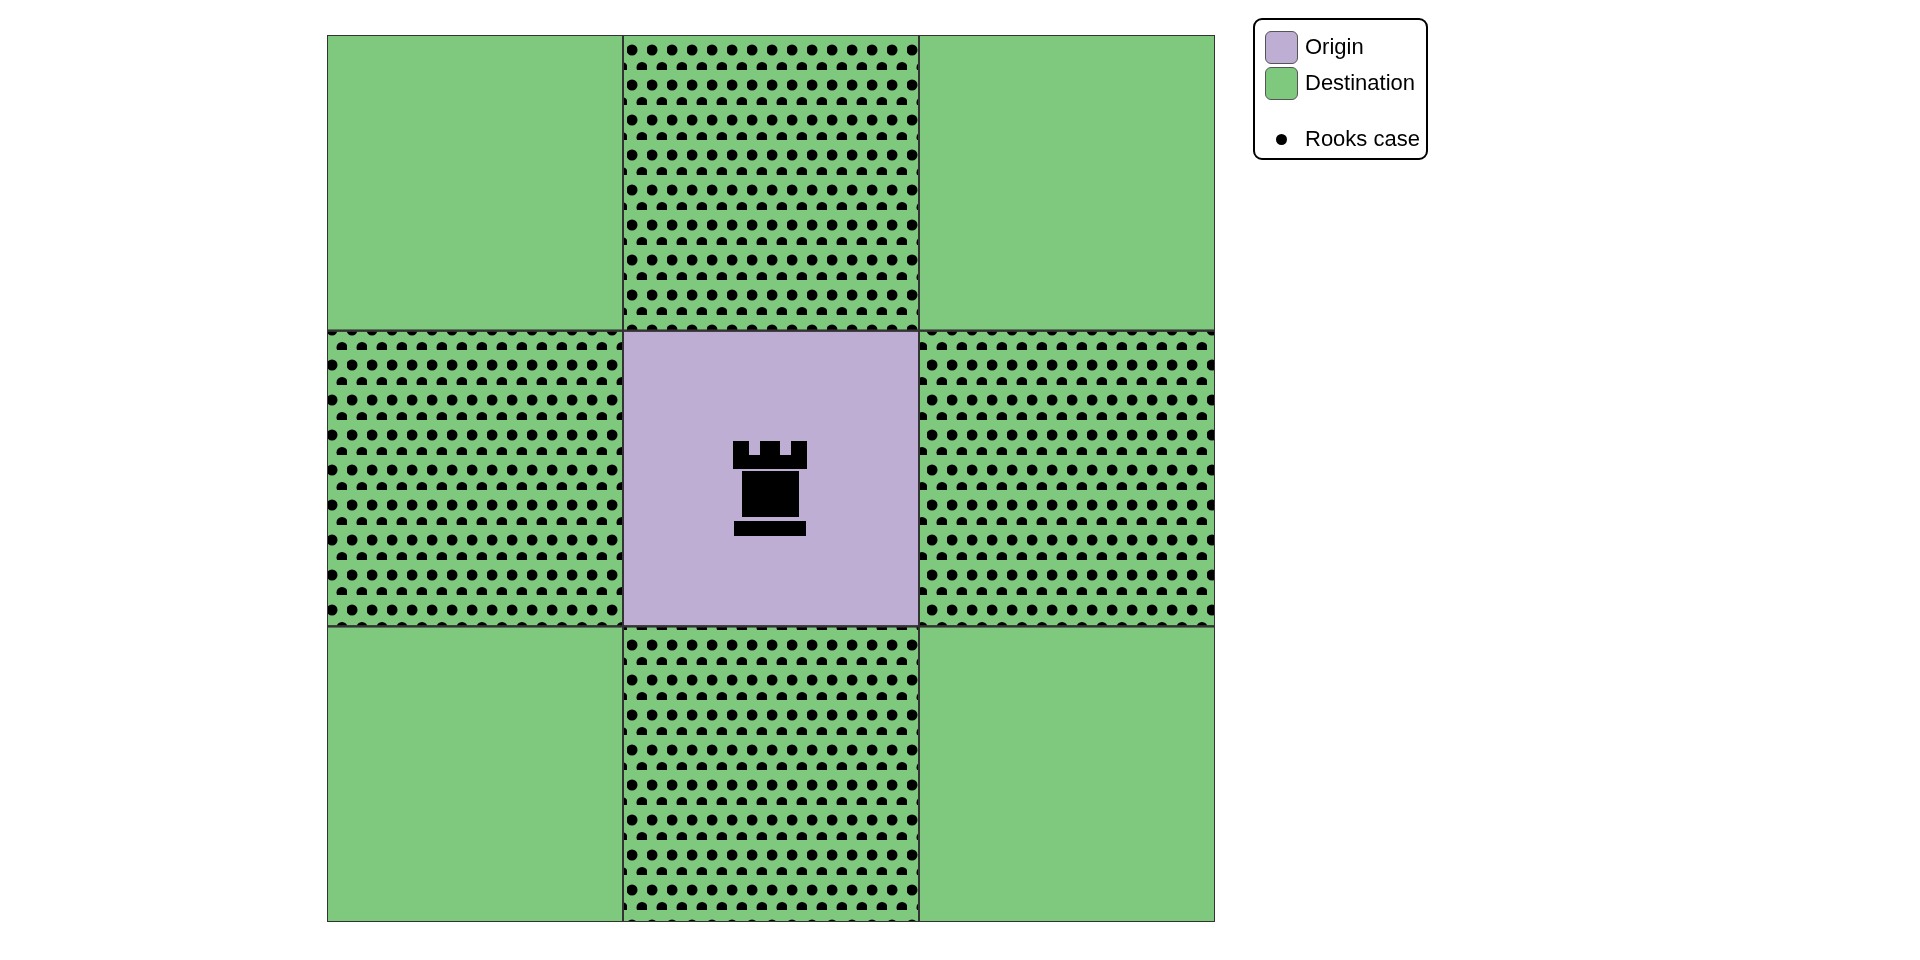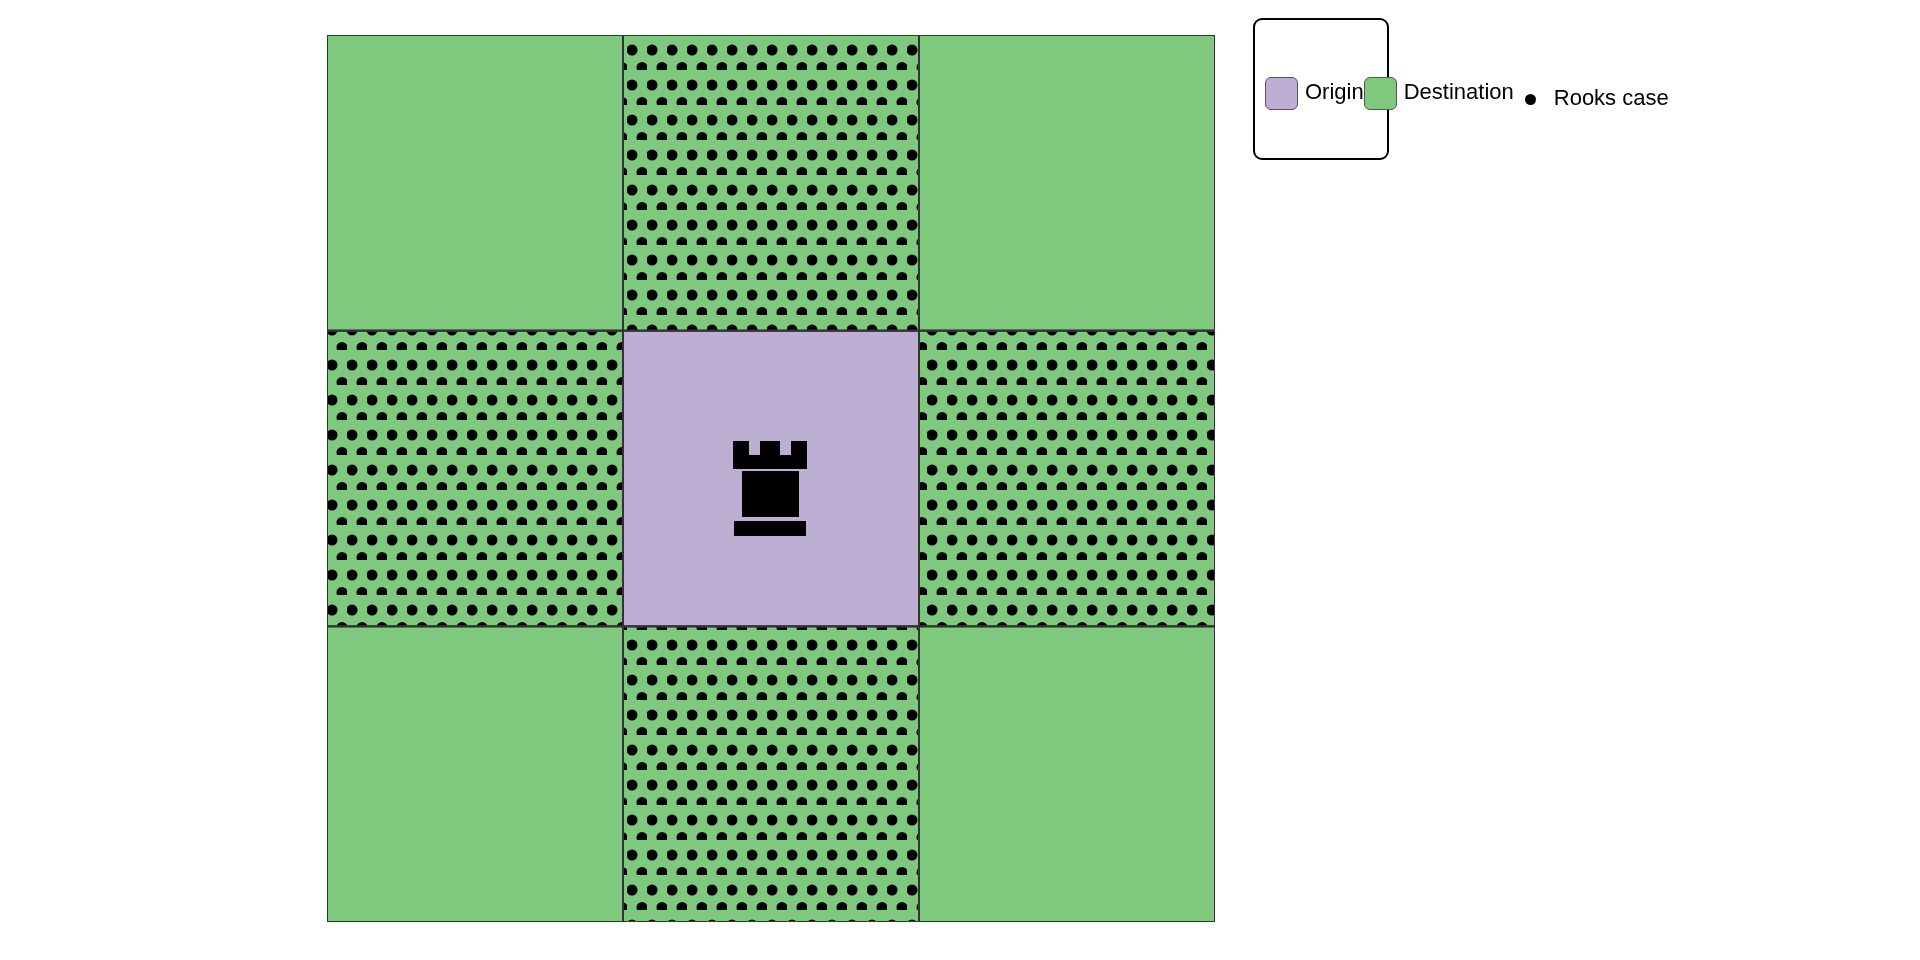--- a/index.html
+++ b/index.html
@@ -23,37 +23,37 @@
   }
   #board-svg { width: 100%; height: 100%; display: block; }
   #dot-pattern circle { fill: var(--c-dot, #000); }
   .rook { fill: var(--c-rook, #000); }
 
   
   .legend {
     position: absolute;
     left: 1253px;
     top: 18px;
-    width: 136px;
+    width: 175px;
     height: 142px;
     box-sizing: border-box;
     background: #ffffff;
     border: 2px solid var(--c-legend_border, #000);
     border-radius: 9px;
     padding: 11px 8px 0 10px;
     display: flex;
-    flex-direction: row;
+    flex-direction: column;
   }
   .legend-row {
     display: flex;
     align-items: center;
     gap: 7px;
     margin-bottom: 3px;
   }
-  .legend-row-marker { margin-top: 12px; }
+  .legend-row-marker { margin-top: 20px; }
   .swatch {
     width: 33px;
     height: 33px;
     box-sizing: border-box;
     border: 1.5px solid var(--c-legend_swatch_border, #555);
     border-radius: 6px;
     flex: none;
   }
   .marker-box {
     width: 33px;

